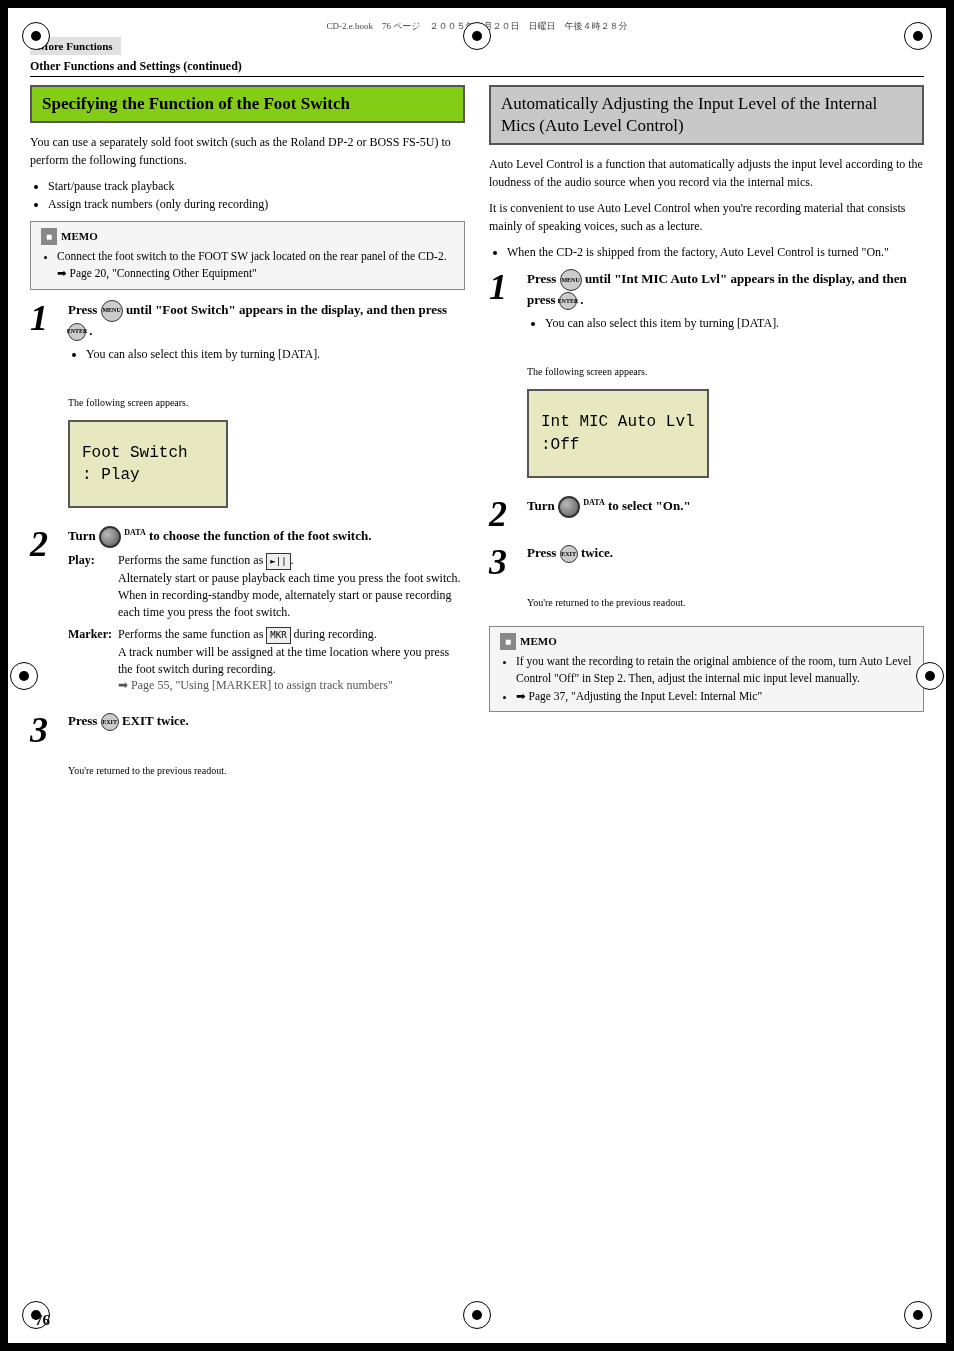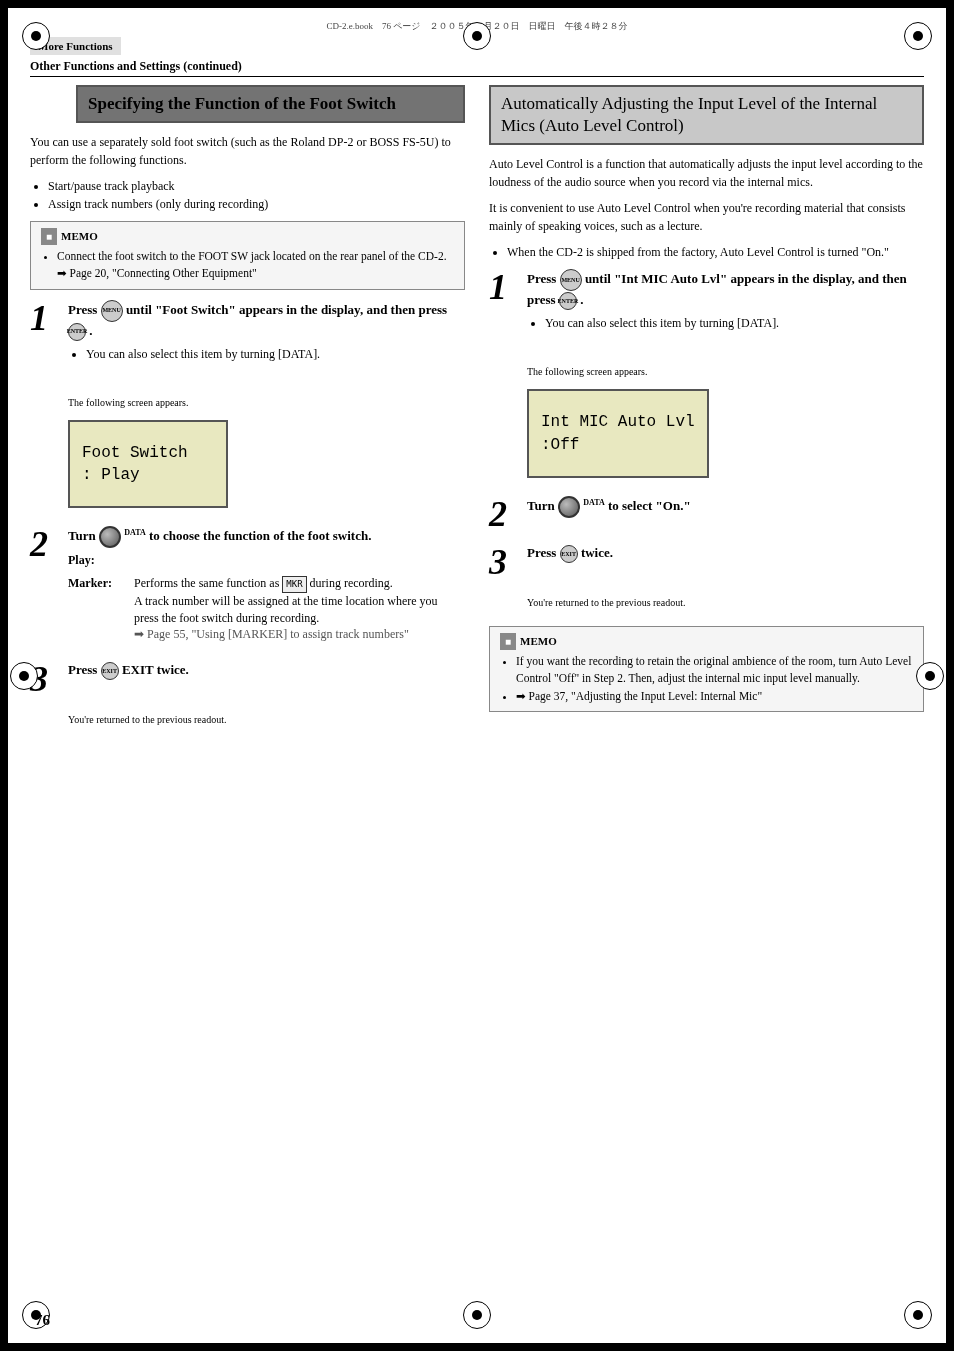--- a/index.html
+++ b/index.html
@@ -87,28 +87,27 @@
       flex: 1;
       min-width: 0;
     }
     .col-right {
       flex: 1;
       min-width: 0;
     }
 
     
     .section-title {
-      background: #737373;
+      background: #84cc16;
       border: 2px solid #555;
       padding: 6px 10px;
       font-size: 17px;
       font-weight: bold;
       line-height: 1.3;
       margin-bottom: 10px;
-      margin-left: 46px;
     }
     .section-title-right {
       background: #c8c8c8;
       border: 2px solid #555;
       padding: 6px 10px;
       font-size: 17px;
       font-weight: normal;
       line-height: 1.3;
       margin-bottom: 10px;
     }
@@ -270,21 +269,21 @@
       background: #eee;
       font-size: 9px;
       padding: 1px 3px;
       vertical-align: middle;
       font-family: monospace;
     }
 
     
     .func-row {
       display: flex;
-      gap: 16px;
+      gap: 0;
       margin-bottom: 6px;
       font-size: 12px;
       line-height: 1.4;
     }
     .func-label {
       font-weight: bold;
       min-width: 50px;
     }
     .func-desc { flex: 1; }
 
@@ -432,20 +431,25 @@
 
         <div class="step">
           <div class="step-number">2</div>
           <div class="step-content">
             <div class="step-header">
               Turn <span class="knob-icon"></span> <sup class="super-label">DATA</sup> to choose the function of the foot switch.
             </div>
 
             <div class="func-row">
               <span class="func-label">Play:</span>
+              <div class="func-desc">
+                <p>Performs the same function as <span class="play-icon-sm">►||</span>.</p>
+                <p>Alternately start or pause playback each time you press the foot switch.</p>
+                <p>When in recording-standby mode, alternately start or pause recording each time you press the foot switch.</p>
+              </div>
             </div>
 
             <div class="func-row">
               <span class="func-label">Marker:</span>
               <div class="func-desc">
                 <p>Performs the same function as <span class="marker-icon-sm">MKR</span> during recording.</p>
                 <p>A track number will be assigned at the time location where you press the foot switch during recording.</p>
                 <p class="ref-arrow">➡ Page 55, "Using [MARKER] to assign track numbers"</p>
               </div>
             </div>

